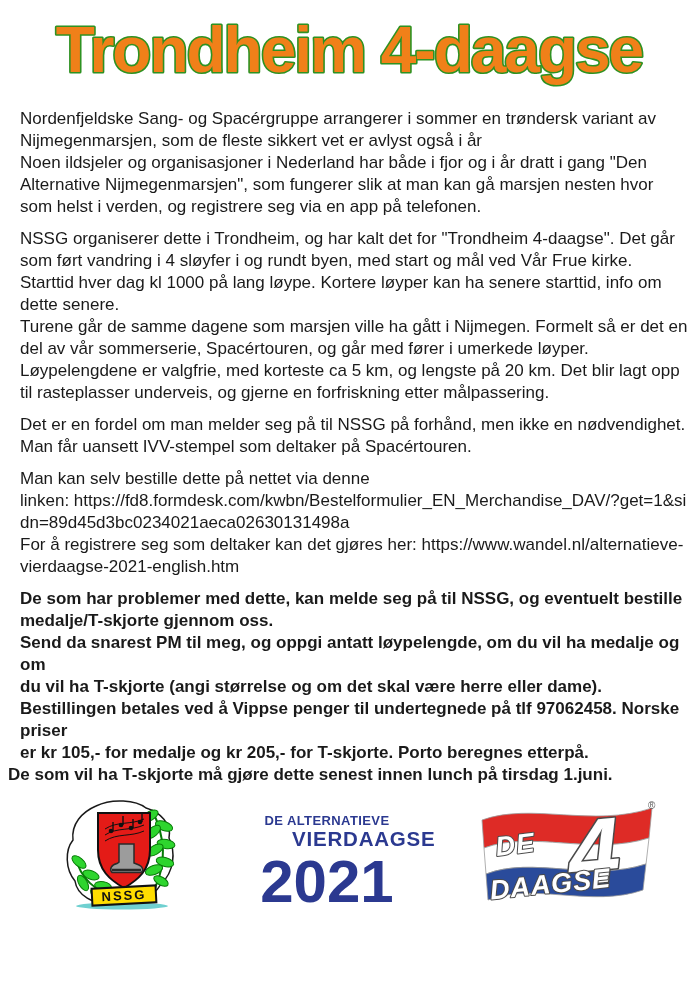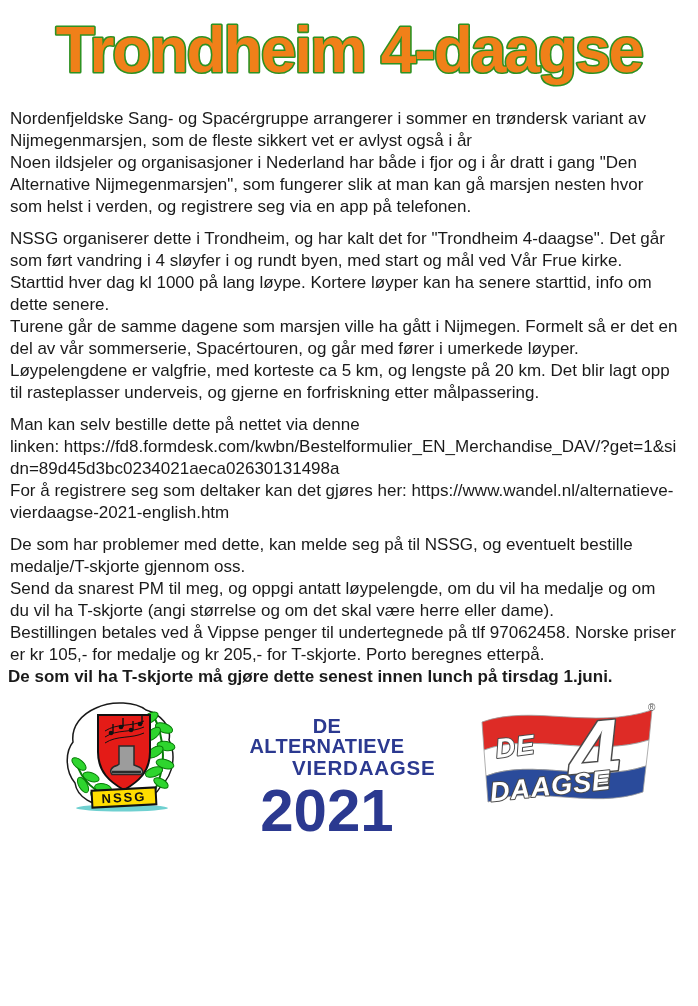--- a/index.html
+++ b/index.html
@@ -12,42 +12,42 @@
     color:var(--body_text,#1a1a1a);
   }
   .title-wrap{width:698px;height:94px;margin-top:2px;}
   .content{
     padding:8px 4px 0 8px;
     font-size:17px;
     line-height:22px;
   }
   .para{
     white-space:pre-line;
-    margin:0 0 10px 2px;
+    margin:0 0 10px 12px;
   }
-  .para.no-gap{margin-bottom:0;}
+  .para.no-gap{margin-bottom:0;font-weight:bold;}
   .deadline{
     font-weight:bold;
     margin:0 0 10px 0;
   }
   .logos-row{
     display:flex;
     justify-content:space-between;
     align-items:flex-start;
     padding:2px 40px 0 62px;
   }
   .logo-av{
     color:var(--logo_blue,#2B3990);
     font-weight:bold;
     text-align:center;
     width:158px;
     margin-top:16px;
     line-height:1;
   }
-  .av-line1{font-size:20px;letter-spacing:.4px;}
+  .av-line1{font-size:13px;letter-spacing:.4px;}
   .av-line2{font-size:20.5px;letter-spacing:.8px;margin-top:2px;margin-left:44px;}
   .av-year{font-size:60px;letter-spacing:0px;margin-top:2px;}
   svg text{font-family:"Liberation Sans", sans-serif;}
 </style>
 </head>
 <body>
 
 <div class="page">
 
   
@@ -63,20 +63,22 @@
 Alternative Nijmegenmarsjen", som fungerer slik at man kan gå marsjen nesten hvor
 som helst i verden, og registrere seg via en app på telefonen.</div>
     <div class="para">NSSG organiserer dette i Trondheim, og har kalt det for "Trondheim 4-daagse". Det går
 som ført vandring i 4 sløyfer i og rundt byen, med start og mål ved Vår Frue kirke.
 Starttid hver dag kl 1000 på lang løype. Kortere løyper kan ha senere starttid, info om
 dette senere.
 Turene går de samme dagene som marsjen ville ha gått i Nijmegen. Formelt så er det en
 del av vår sommerserie, Spacértouren, og går med fører i umerkede løyper.
 Løypelengdene er valgfrie, med korteste ca 5 km, og lengste på 20 km. Det blir lagt opp
 til rasteplasser underveis, og gjerne en forfriskning etter målpassering.</div>
+    <div class="para">Det er en fordel om man melder seg på til NSSG på forhånd, men ikke en nødvendighet.
+Man får uansett IVV-stempel som deltaker på Spacértouren.</div>
     <div class="para">Man kan selv bestille dette på nettet via denne
 linken: https://fd8.formdesk.com/kwbn/Bestelformulier_EN_Merchandise_DAV/?get=1&amp;si
 dn=89d45d3bc0234021aeca02630131498a
 For å registrere seg som deltaker kan det gjøres her: https://www.wandel.nl/alternatieve-
 vierdaagse-2021-english.htm</div>
     <div class="para no-gap">De som har problemer med dette, kan melde seg på til NSSG, og eventuelt bestille
 medalje/T-skjorte gjennom oss.
 Send da snarest PM til meg, og oppgi antatt løypelengde, om du vil ha medalje og om
 du vil ha T-skjorte (angi størrelse og om det skal være herre eller dame).
 Bestillingen betales ved å Vippse penger til undertegnede på tlf 97062458. Norske priser

